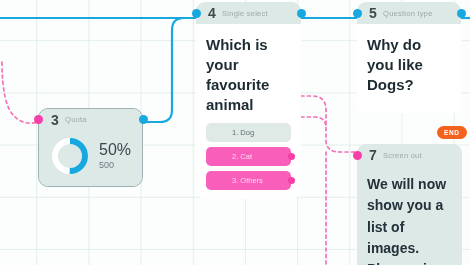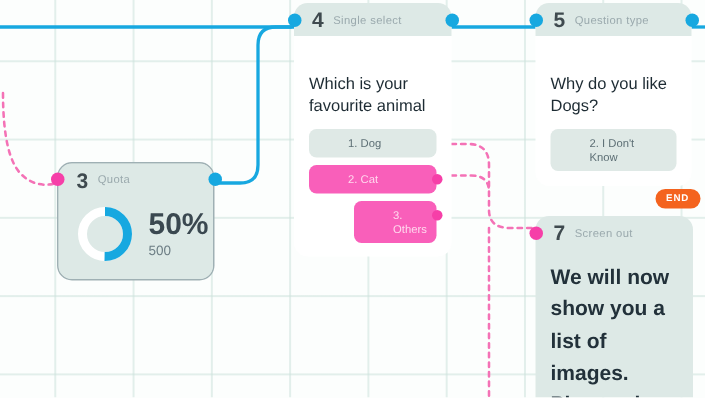--- a/index.html
+++ b/index.html
@@ -33,22 +33,22 @@
     font-size:14px;color:#3f4a4f;font-weight:600;line-height:1;
     margin-right:6px;letter-spacing:.3px;
   }
   .node-kind{font-size:7.5px;color:#9aa9ad;letter-spacing:.25px;}
   .node-body{
     background:#ffffff;
     border-bottom-left-radius:9px;border-bottom-right-radius:9px;
     padding:9px 10px 10px 10px;box-sizing:border-box;
   }
   .q-title{
-    font-size:11px;color:#1d2b33;font-weight:400;line-height:1.33;
-    margin:16px 0 8px 0;
+    font-size:15px;color:#1d2b33;font-weight:700;line-height:1.33;
+    margin:2px 0 8px 0;
   }
   .opt{
     font-size:7.5px;color:#5d6f75;background:#dfe9e6;
     border-radius:5px;padding:5px 26px;margin-bottom:5px;
     box-sizing:border-box;
   }
   .opt:last-child{margin-bottom:0;}
   .opt.pink{background:#f95fba;color:#ffd9ee;font-weight:400;}
 
   
@@ -78,21 +78,21 @@
     border:1px solid #9fb0b4;border-radius:10px;overflow:hidden;
     background:#dde9e6;
   }
   #node3 .node-head{border-radius:0;background:#dde9e6;height:21px;}
   #node3 .node-body{background:#dde9e6;border-radius:0;padding:6px 10px 10px 11px;}
   .quota-label{font-size:9px;font-weight:700;color:#1d2b33;margin-bottom:4px;}
   .quota-row{display:flex;align-items:center;}
   .donut{position:relative;width:40px;height:40px;flex:0 0 auto;}
   .donut svg{display:block;}
   .quota-figs{margin-left:9px;}
-  .quota-pct{font-size:20px;font-weight:700;color:#3a4850;line-height:1;}
+  .quota-pct{font-size:16px;font-weight:400;color:#3a4850;line-height:1;}
   .quota-sub{font-size:9px;color:#6c7d84;margin-top:2px;}
 
   
   #node7{left:357px;top:144px;width:105px;}
   #node7 .node-head{background:#dde9e6;}
   #node7 .node-body{background:#dde9e6;padding:8px 10px 12px 10px;}
   .so-text{font-size:14px;color:#22313a;line-height:1.52;font-weight:700;}
 
   
   #end-badge{
@@ -135,39 +135,36 @@
     </div>
     <div class="node-body">
       <div class="q-title" id="ss-q">Which is your favourite animal</div>
       <div class="opt" id="ss-o0">
         <span>1. Dog</span>
       </div>
       <div class="opt pink" id="ss-o1" style="position:relative;">
         <span>2. Cat</span>
         <span class="opt-port" style="top:6px;"></span>
       </div>
-      <div class="opt pink" id="ss-o2" style="position:relative;margin-left:30px;">
+      <div class="opt pink" id="ss-o2" style="position:relative;">
         <span>3. Others</span>
         <span class="opt-port" style="top:6px;"></span>
       </div>
     </div>
   </div>
 
   <div class="node" id="node5">
     <div class="node-head">
       <span class="node-num">5</span>
       <span class="node-kind">Question type</span>
       <span class="port blue left"></span>
       <span class="port blue right"></span>
     </div>
     <div class="node-body">
       <div class="q-title">Why do you like Dogs?</div>
-      <div class="opt">
-        <span>2. I Don't Know</span>
-      </div>
     </div>
   </div>
 
   <div class="node" id="node3">
     <div class="shell">
       <div class="node-head">
         <span class="node-num">3</span>
         <span class="node-kind">Quota</span>
       </div>
       <div class="node-body">

